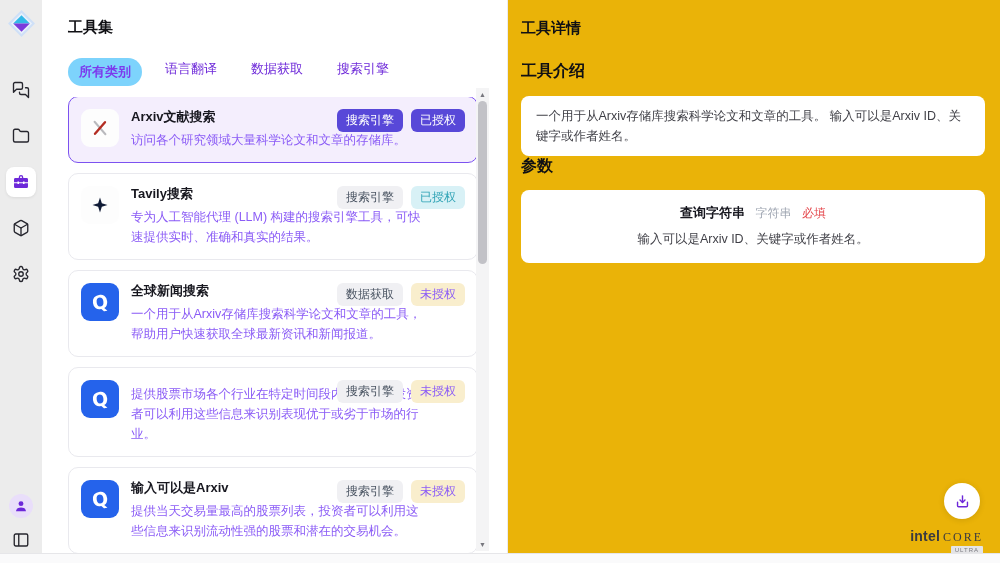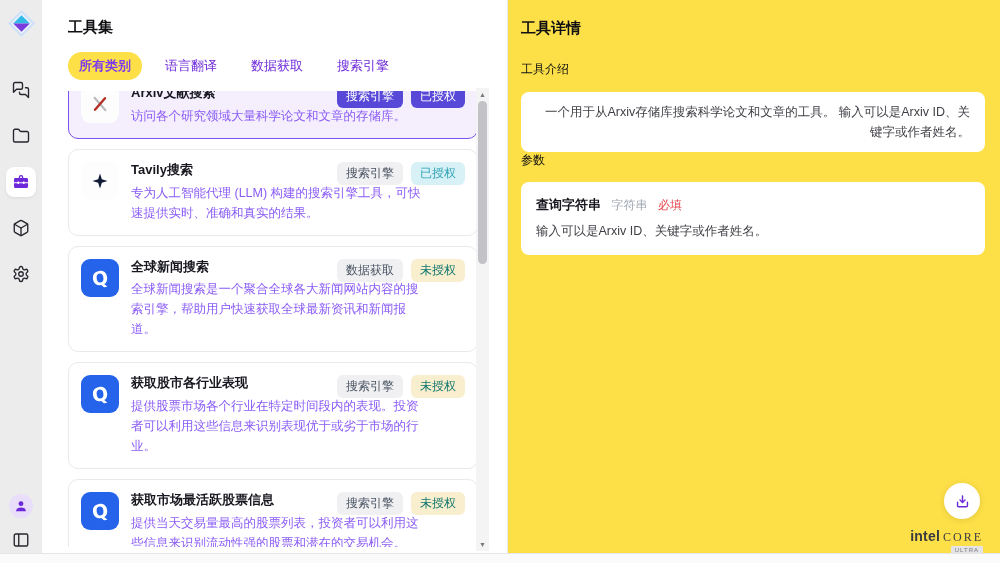--- a/index.html
+++ b/index.html
@@ -18,53 +18,53 @@
   .avatar { width:24px; height:24px; border-radius:50%; background:#e9defa; display:flex; align-items:center; justify-content:center; color:#6d28d9; cursor:pointer; }
   .avatar svg { width:14px; height:14px; }
   .collapse-btn { color:#26262e; cursor:pointer; display:flex; }
   .collapse-btn svg { width:18px; height:18px; }
 
   
   .list-panel { width:466px; flex:none; background:#fff; border-right:1px solid #ebebee; padding:18px 0 0 26px; position:relative; }
   .panel-title { font-size:15px; font-weight:bold; color:#101014; }
   .tabs { display:flex; align-items:center; gap:12px; margin-top:15px; }
   .tab { font-size:13px; color:#6d28d9; padding:5px 11px; border-radius:15px; cursor:pointer; white-space:nowrap; }
-  .tab.active { background:#fde047; color:#7c3aed; font-weight:bold; }
+  .tab.active { background:#7dd3fc; color:#7c3aed; font-weight:bold;margin-top:6px; }
   .cards { margin-top:11px; width:410px; display:flex; flex-direction:column; gap:10px; height:456px; overflow:hidden;justify-content:center; }
   .card { position:relative; background:#fff; border:1px solid #e9e9ee; border-radius:10px; padding:12px; display:flex; gap:12px; cursor:pointer; flex:none; }
   .card.selected { border:1.5px solid #7c52f0; background:#f4eefd; }
   .tool-icon { width:38px; height:38px; border-radius:9px; background:#f3f3f6; flex:none; display:flex; align-items:center; justify-content:center; }
   .tool-icon.white { background:#fdfdfd; }
   .tool-icon.blue { background:#2563eb; }
   .tool-icon svg { width:20px; height:20px; }
   .q-glyph { color:#fff; font-size:19px; font-weight:bold; font-family:"DejaVu Sans",sans-serif; transform:rotate(-8deg); }
   .tool-body { flex:1; min-width:0; }
   .tool-name { font-size:13px; font-weight:bold; color:#17171f; line-height:1.3; }
   .tool-desc { font-size:12.5px; color:#8b5cf6; line-height:1.6; margin-top:4px; max-width:294px; }
   .badges { position:absolute; top:12px; right:12px; display:flex; gap:8px; }
   .badge { font-size:12px; padding:3px 9px; border-radius:6px; white-space:nowrap; }
   .badge.gray { background:#f0f0f3; color:#4b5563; }
   .badge.purple { background:#5848d8; color:#fff; }
   .badge.cyan { background:#d8f1f6; color:#2fa3b5; }
-  .badge.yellow { background:#f9eecd; color:#0f766e; }
+  .badge.yellow { background:#f9eecd; color:#8b5cf6; }
 
   
   .scrollbar { position:absolute; top:88px; bottom:12px; right:18px; width:13px; background:#f4f4f5; display:flex; flex-direction:column; align-items:center; padding:3px 0; }
   .scroll-arrow { color:#77777e; font-size:7px; line-height:7px; cursor:pointer; }
   .scroll-thumb { width:9px; height:163px; background:#c2c2c7; border-radius:5px; margin-top:3px; cursor:pointer; }
   .scroll-spacer { flex:1; }
 
   
-  .details-panel { flex:1; background:#fde047; padding:19px 15px 0 13px; position:relative; }
+  .details-panel { flex:1; background:#eab308; padding:19px 15px 0 13px; position:relative; }
   .details-title { font-size:15px; font-weight:bold; color:#101014; }
-  .section-heading { font-size:12px; font-weight:normal; color:#101014; }
+  .section-heading { font-size:16px; font-weight:bold; color:#101014; }
   .intro-heading { margin-top:23px; }
-  .intro-card { margin-top:14px; background:#fff; border-radius:8px; padding:10px 15px; font-size:12.5px; color:#3f3f46; line-height:1.6;text-align:right; }
+  .intro-card { margin-top:14px; background:#fff; border-radius:8px; padding:10px 15px; font-size:12.5px; color:#3f3f46; line-height:1.6; }
   .params-heading { }
-  .param-card { margin-top:13px; background:#fff; border-radius:8px; padding:13px 15px 15px; }
+  .param-card { margin-top:13px; background:#fff; border-radius:8px; padding:13px 15px 15px;text-align:center; }
   .param-name { font-size:13px; font-weight:bold; color:#17171f; }
   .param-type { font-size:12px; color:#9ca3af; margin-left:6px; font-weight:normal; }
   .param-required { font-size:12px; color:#e5484d; margin-left:6px; }
   .param-desc { font-size:12.5px; color:#3f3f46; margin-top:9px; }
 
   
   .download-fab { position:absolute; right:20px; bottom:44px; width:36px; height:36px; border-radius:50%; background:#fff; box-shadow:0 1px 6px rgba(0,0,0,.12); display:flex; align-items:center; justify-content:center; color:#6d28d9; cursor:pointer; }
   .download-fab svg { width:17px; height:17px; }
   .intel { position:absolute; right:17px; bottom:9px; display:flex; flex-direction:column; align-items:flex-end; }
   .intel-row { display:flex; align-items:baseline; gap:3px; color:#3a3a40; }
@@ -180,48 +180,47 @@
           <span class="badge cyan">已授权</span>
         </div>
       </div>
 
       <div class="card">
         <div class="tool-icon blue">
             <span class="q-glyph">Q</span>
           </div>
         <div class="tool-body">
           <div class="tool-name">全球新闻搜索</div>
-          <div class="tool-desc">全球新闻搜索是一个聚合全球各大新闻网站内容的搜索引擎，帮助用户快速获取全球最新资讯和新闻报道。</div>
+          <div class="tool-desc">一个用于从Arxiv存储库搜索科学论文和文章的工具，帮助用户快速获取全球最新资讯和新闻报道。</div>
         </div>
         <div class="badges">
           <span class="badge gray">数据获取</span>
           <span class="badge yellow">未授权</span>
         </div>
       </div>
 
       <div class="card">
         <div class="tool-icon blue">
             <span class="q-glyph">Q</span>
           </div>
         <div class="tool-body">
-          <div class="tool-name">获取股市各行业表现</div>
           <div class="tool-desc">提供股票市场各个行业在特定时间段内的表现。投资者可以利用这些信息来识别表现优于或劣于市场的行业。</div>
         </div>
         <div class="badges">
           <span class="badge gray">搜索引擎</span>
           <span class="badge yellow">未授权</span>
         </div>
       </div>
 
       <div class="card">
         <div class="tool-icon blue">
             <span class="q-glyph">Q</span>
           </div>
         <div class="tool-body">
-          <div class="tool-name">获取市场最活跃股票信息</div>
+          <div class="tool-name">输入可以是Arxiv</div>
           <div class="tool-desc">提供当天交易量最高的股票列表，投资者可以利用这些信息来识别流动性强的股票和潜在的交易机会。</div>
         </div>
         <div class="badges">
           <span class="badge gray">搜索引擎</span>
           <span class="badge yellow">未授权</span>
         </div>
       </div>
 
     </div>
 

